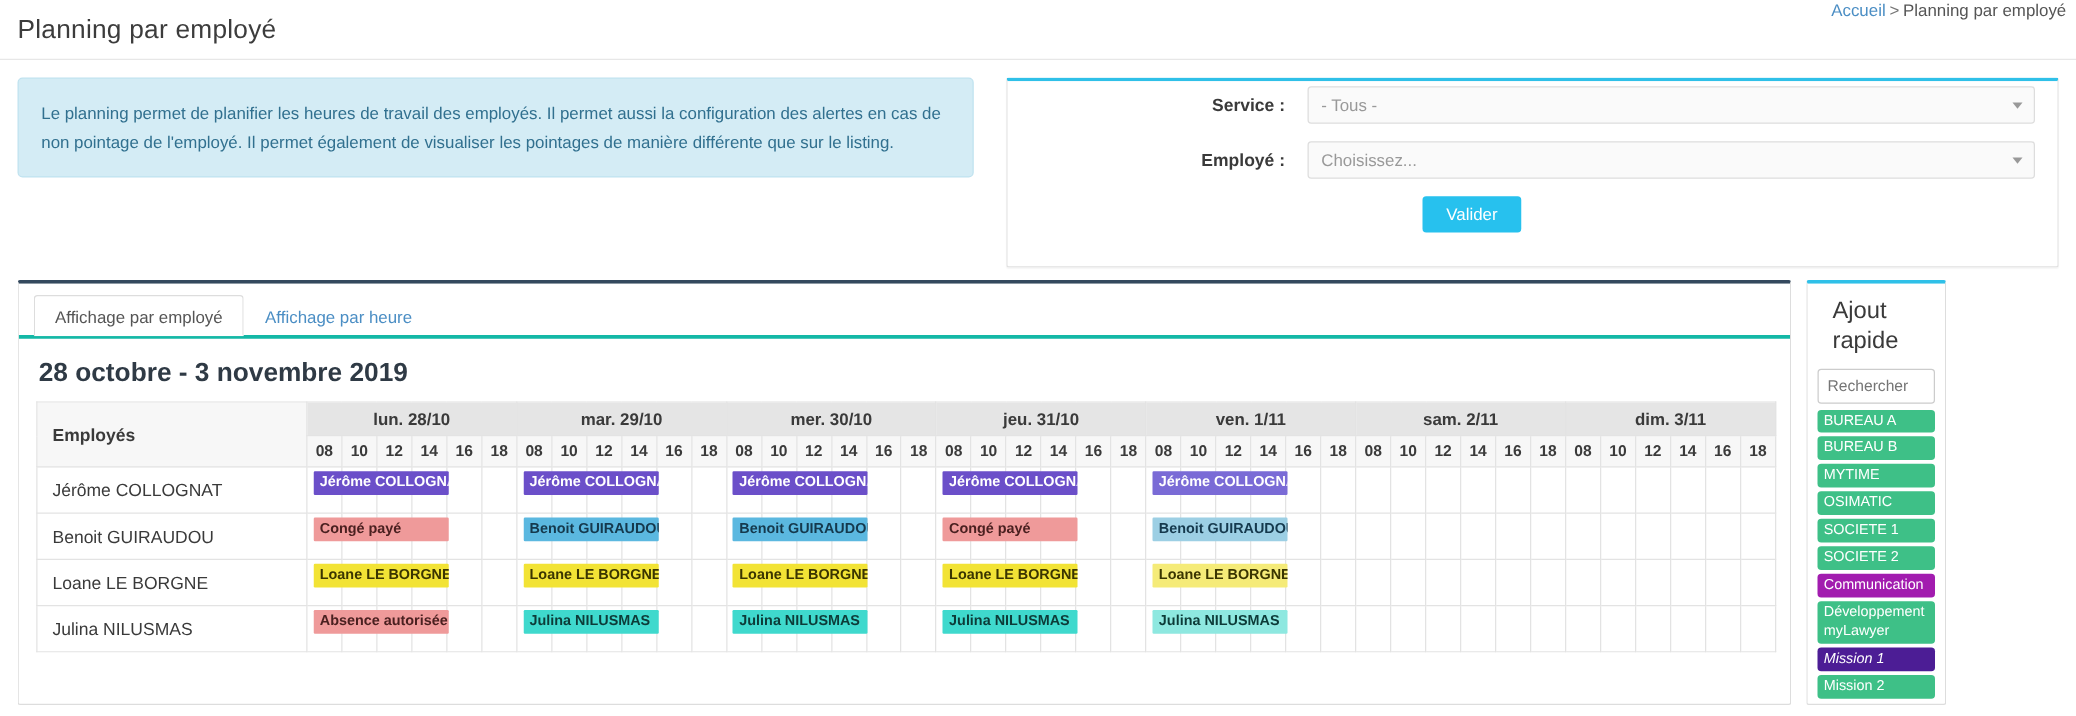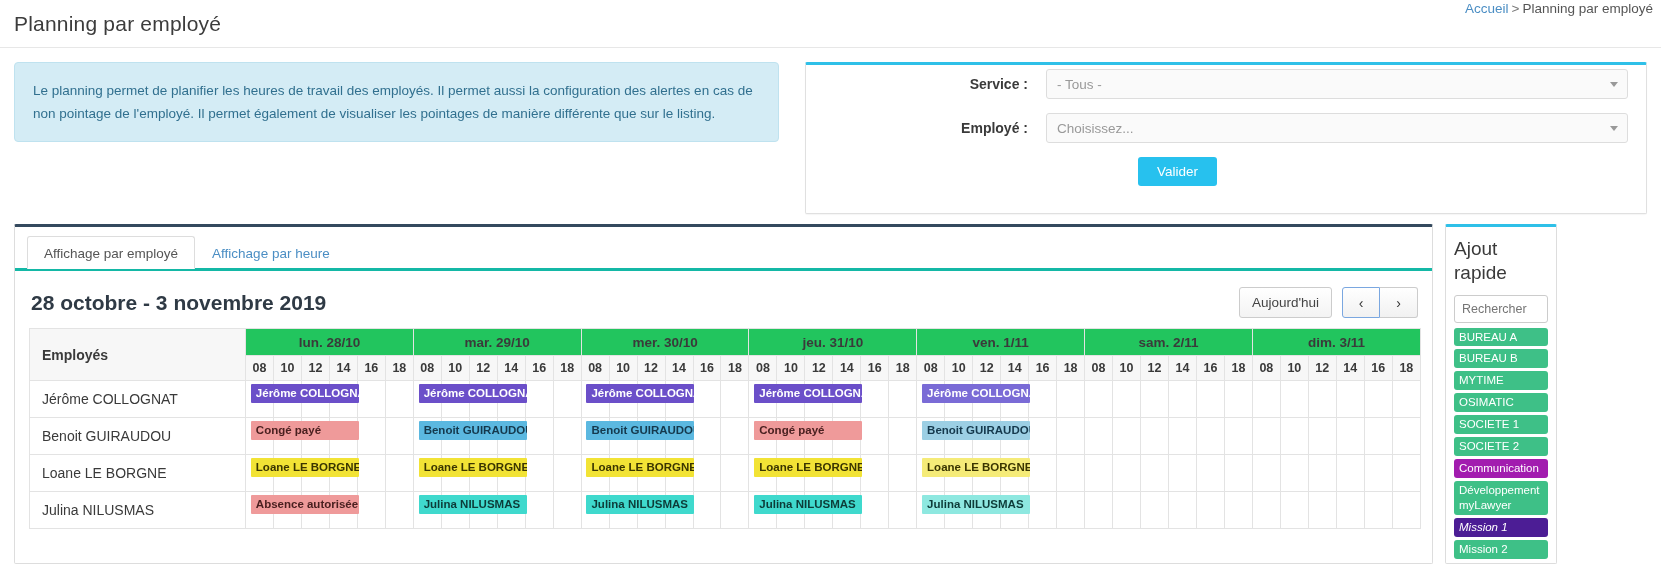--- a/index.html
+++ b/index.html
@@ -201,21 +201,21 @@
     width: 216px;
     background: #f7f7f7;
     font-size: 14px;
     font-weight: bold;
     color: #3a3a3a;
     text-align: left;
     padding: 12px 0 12px 12px;
     vertical-align: middle;
   }
   .th-day {
-    background: #22c55e;
+    background: #e5e5e5;
     font-size: 13.5px;
     font-weight: bold;
     color: #3a3a3a;
     height: 27px;
     text-align: center;
   }
   .th-hour {
     background: #f7f7f7;
     font-size: 12.5px;
     font-weight: bold;
@@ -258,20 +258,21 @@
     height: 340px;
     padding: 10px 8px;
     overflow: hidden;
   }
   .side-title {
     font-size: 19px;
     color: #3a3a3a;
     line-height: 1.25;
     margin-bottom: 10px;
     font-weight: 400;
+    margin-left: 12px;
   }
   .side-search {
     width: 100%;
     height: 28px;
     border: 1px solid #ccc;
     border-radius: 3px;
     font-size: 12.5px;
     color: #aaa;
     padding: 0 7px;
     margin-bottom: 5px;
@@ -326,25 +327,20 @@
 <div class="lower">
 
   <div class="panel-main">
     <div class="tabs">
       <div class="tab active">Affichage par employé</div>
       <div class="tab">Affichage par heure</div>
     </div>
 
     <div class="cal-toolbar">
       <div class="cal-title">28 octobre - 3 novembre 2019</div>
-      <div class="nav-group">
-        <button class="btn-today">Aujourd'hui</button>
-        <button class="btn-arrow prev">‹</button>
-        <button class="btn-arrow next">›</button>
-      </div>
     </div>
 
     <div class="cal-wrap">
       <table class="cal">
         <thead>
           <tr>
             <th class="th-emp" rowspan="2">Employés</th>
           <th class="th-day" colspan="6">lun. 28/10</th>
               <th class="th-day" colspan="6">mar. 29/10</th>
               <th class="th-day" colspan="6">mer. 30/10</th>

